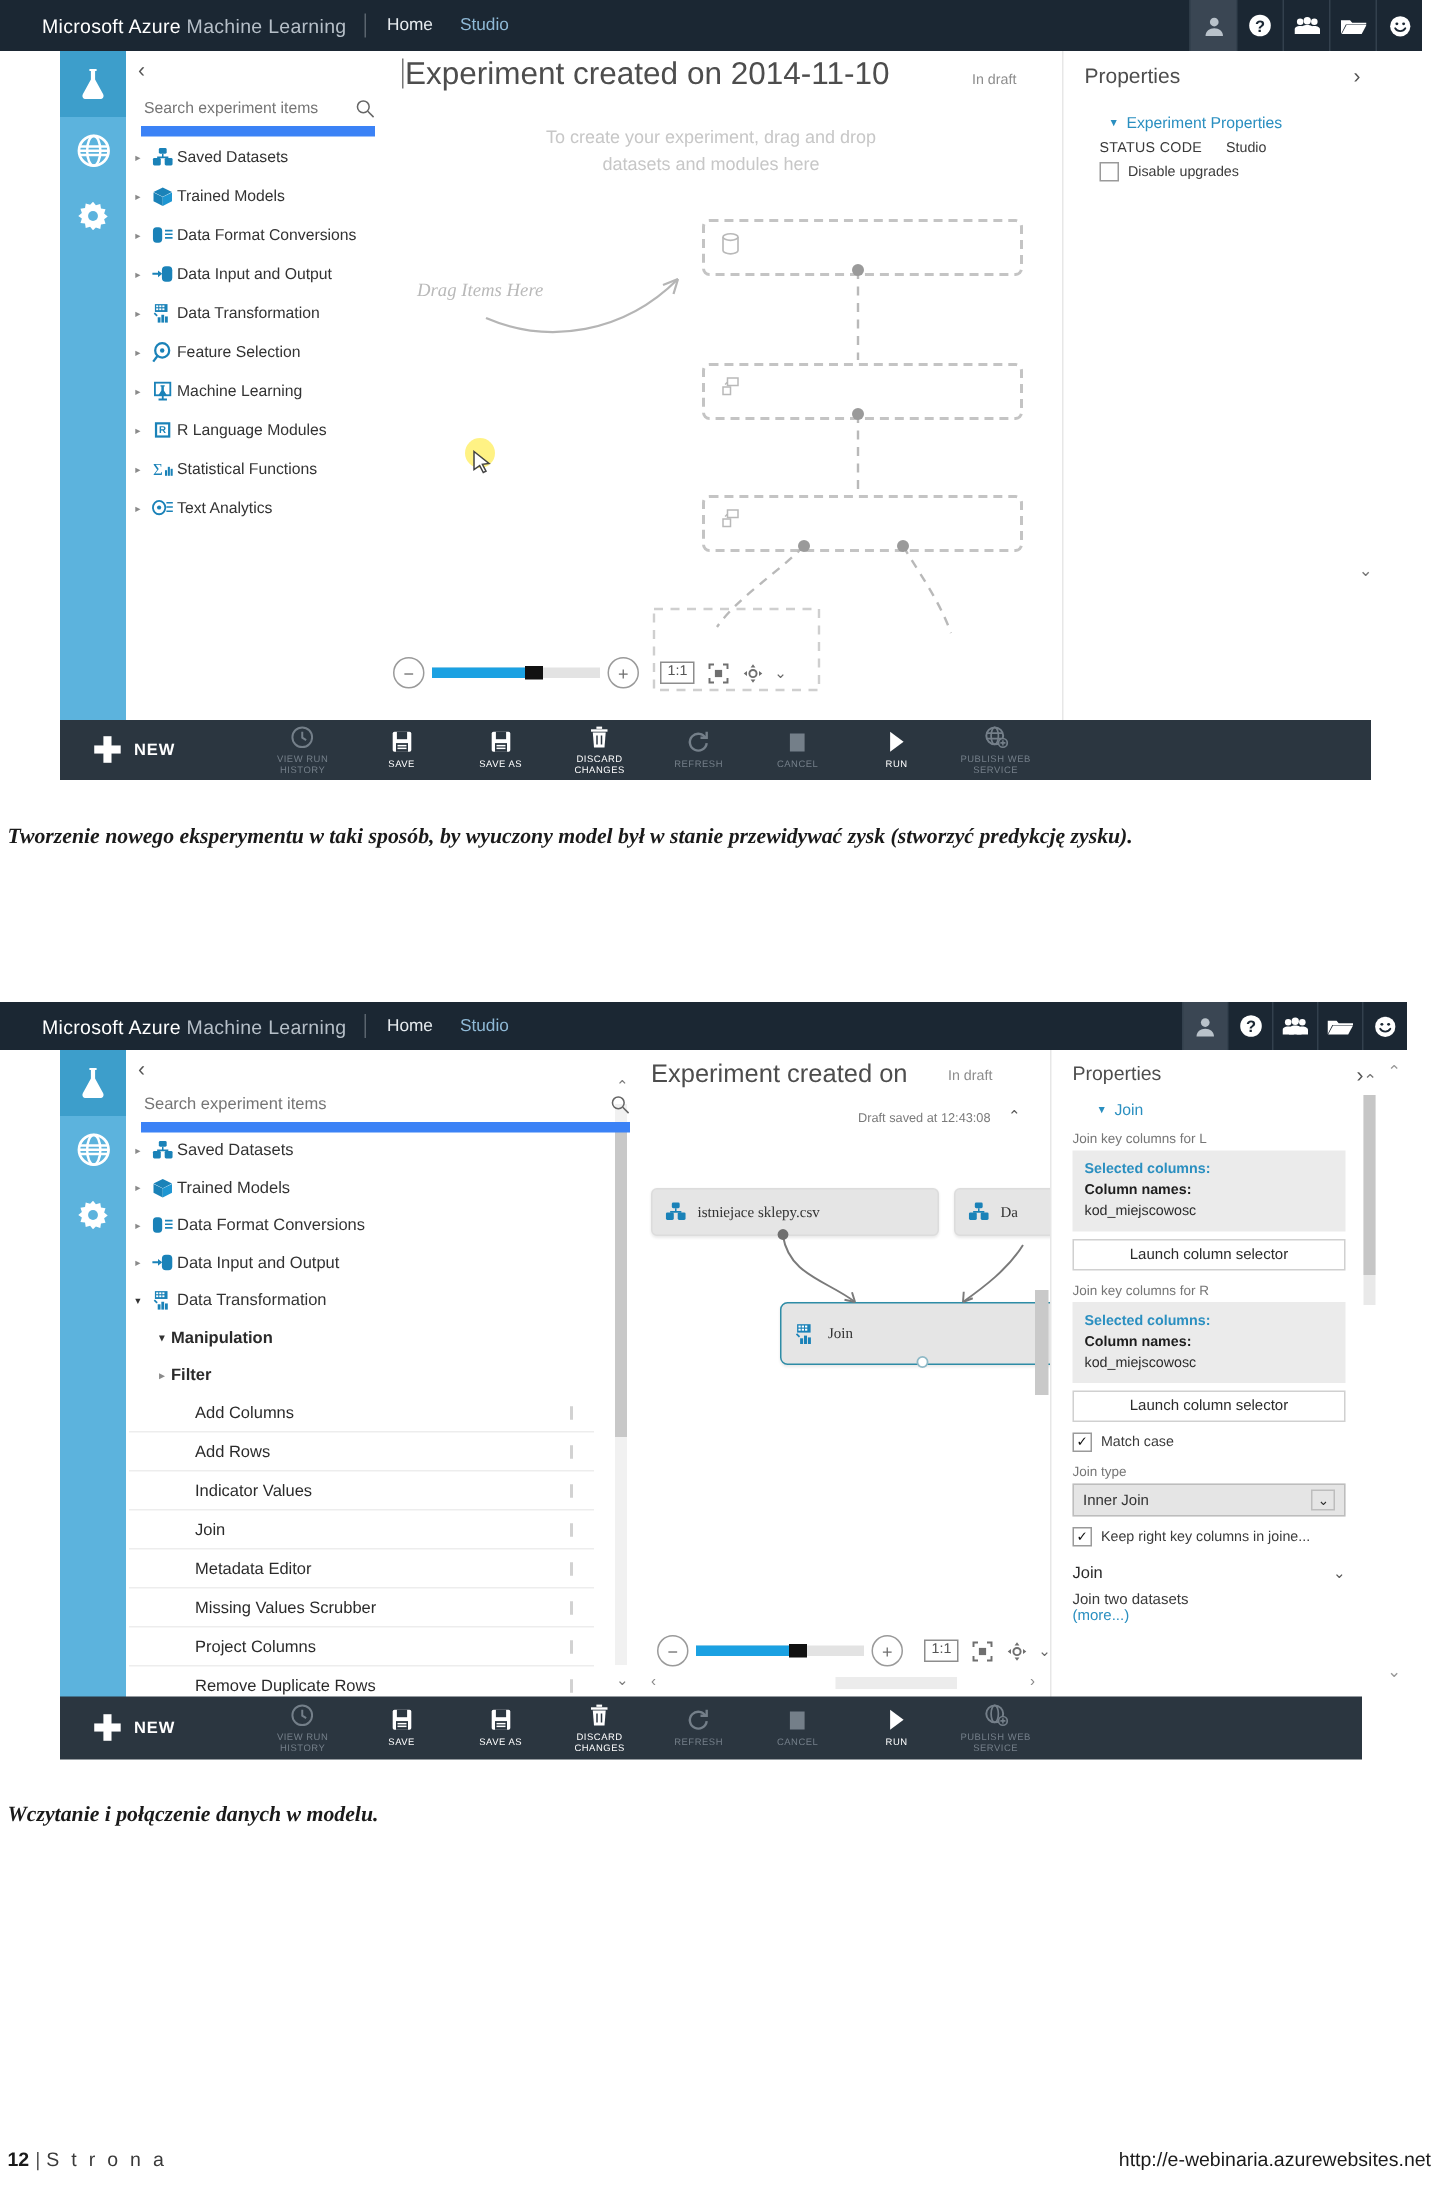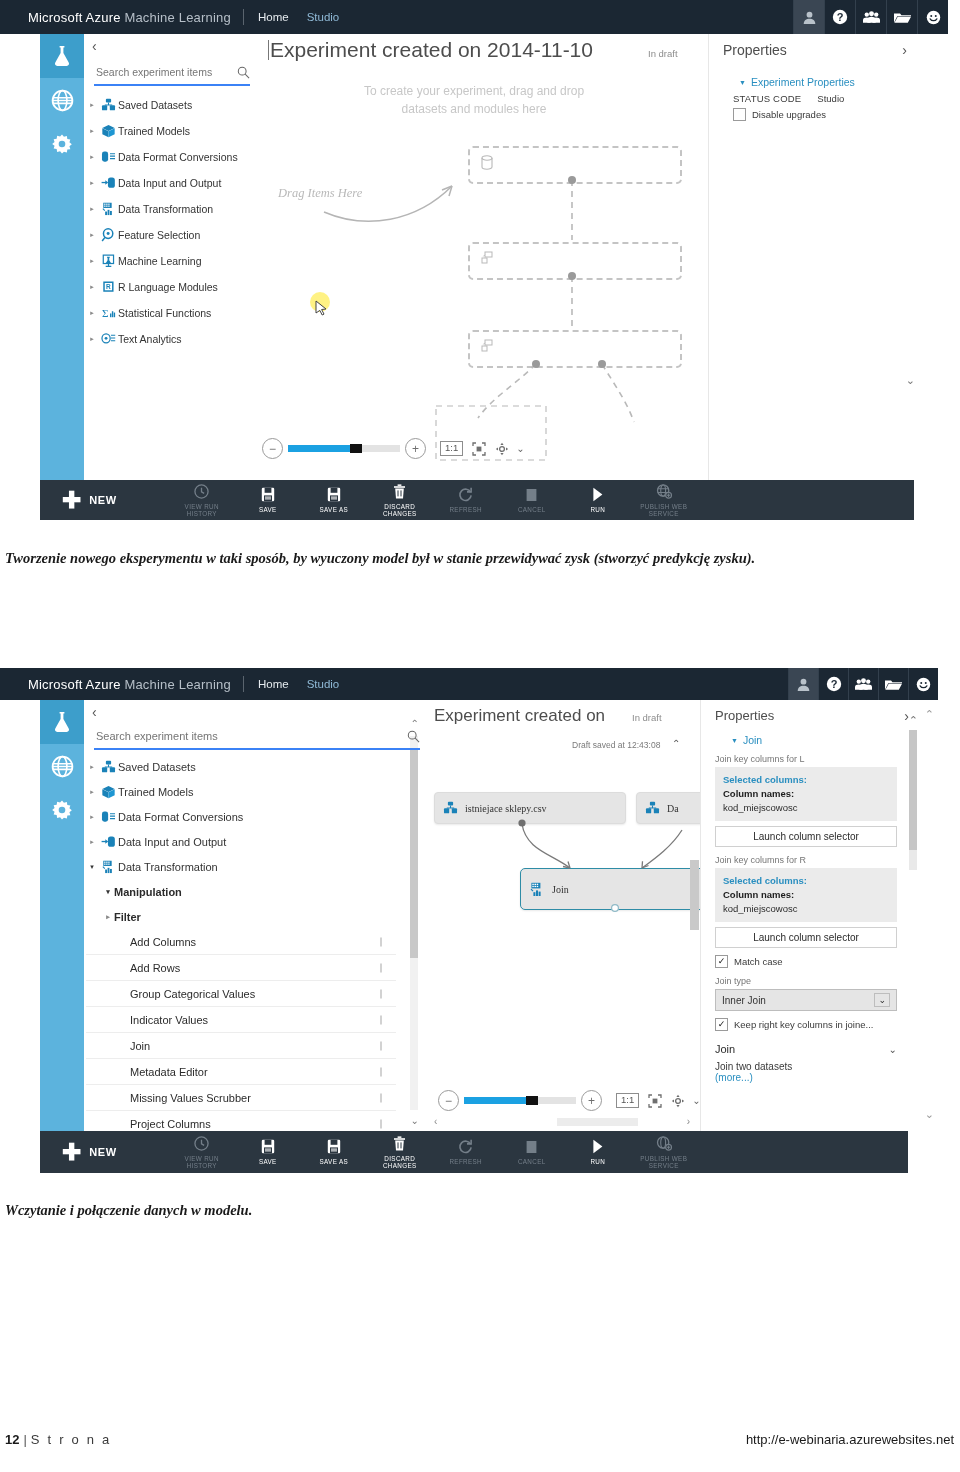--- a/index.html
+++ b/index.html
@@ -57,21 +57,21 @@
   .shot2 .modpanel{left:84px;top:32px;width:340px;height:440px;}
 
   .collapse-left{
     position:absolute;font-size:14px;color:#555;
   }
   .shot1 .collapse-left{left:92px;top:38px;}
   .shot2 .collapse-left{left:92px;top:36px;}
 
   .searchrow{
     position:absolute;display:flex;align-items:center;
-    border-bottom:2px solid #3b82f6;
+    border-bottom:7px solid #3b82f6;
   }
   .shot1 .searchrow{left:94px;top:60px;width:156px;height:24px;}
   .shot2 .searchrow{left:94px;top:56px;width:326px;height:24px;}
   .searchrow input{
     border:0;outline:0;flex:1;font-size:10.5px;color:#444;
     font-family:"Liberation Sans", sans-serif;background:transparent;
   }
   .shot2 .searchrow input{font-size:11px;}
 
   .tree{position:absolute;}
@@ -813,24 +813,20 @@
     <div class="trow lvl2">
       <span class="tarrow">▸</span>
       <span class="tlabel">Filter</span>
     </div>
     <div class="trow leaf">
       <span class="tlabel">Add Columns</span>
       <span class="grip"></span>
     </div>
     <div class="trow leaf">
       <span class="tlabel">Add Rows</span>
-      <span class="grip"></span>
-    </div>
-    <div class="trow leaf">
-      <span class="tlabel">Group Categorical Values</span>
       <span class="grip"></span>
     </div>
     <div class="trow leaf">
       <span class="tlabel">Indicator Values</span>
       <span class="grip"></span>
     </div>
     <div class="trow leaf">
       <span class="tlabel">Join</span>
       <span class="grip"></span>
     </div>

